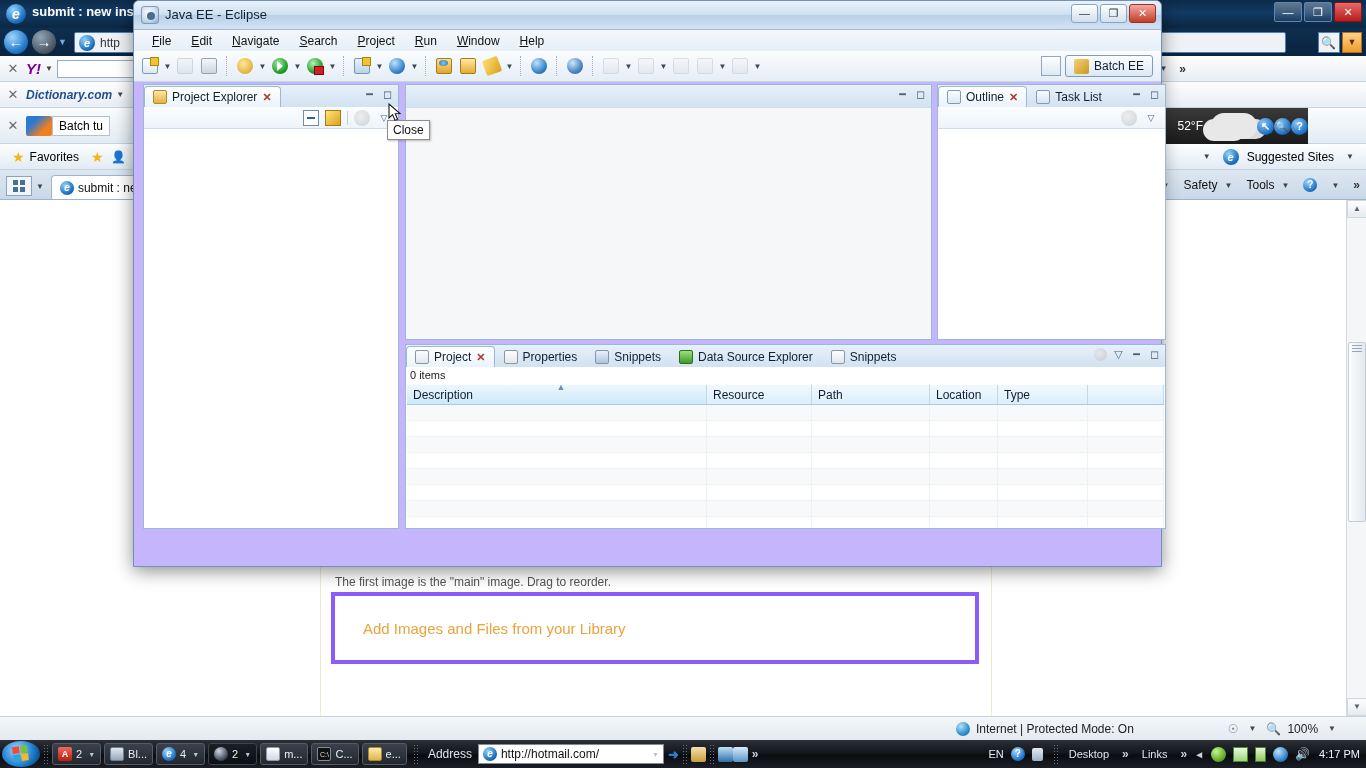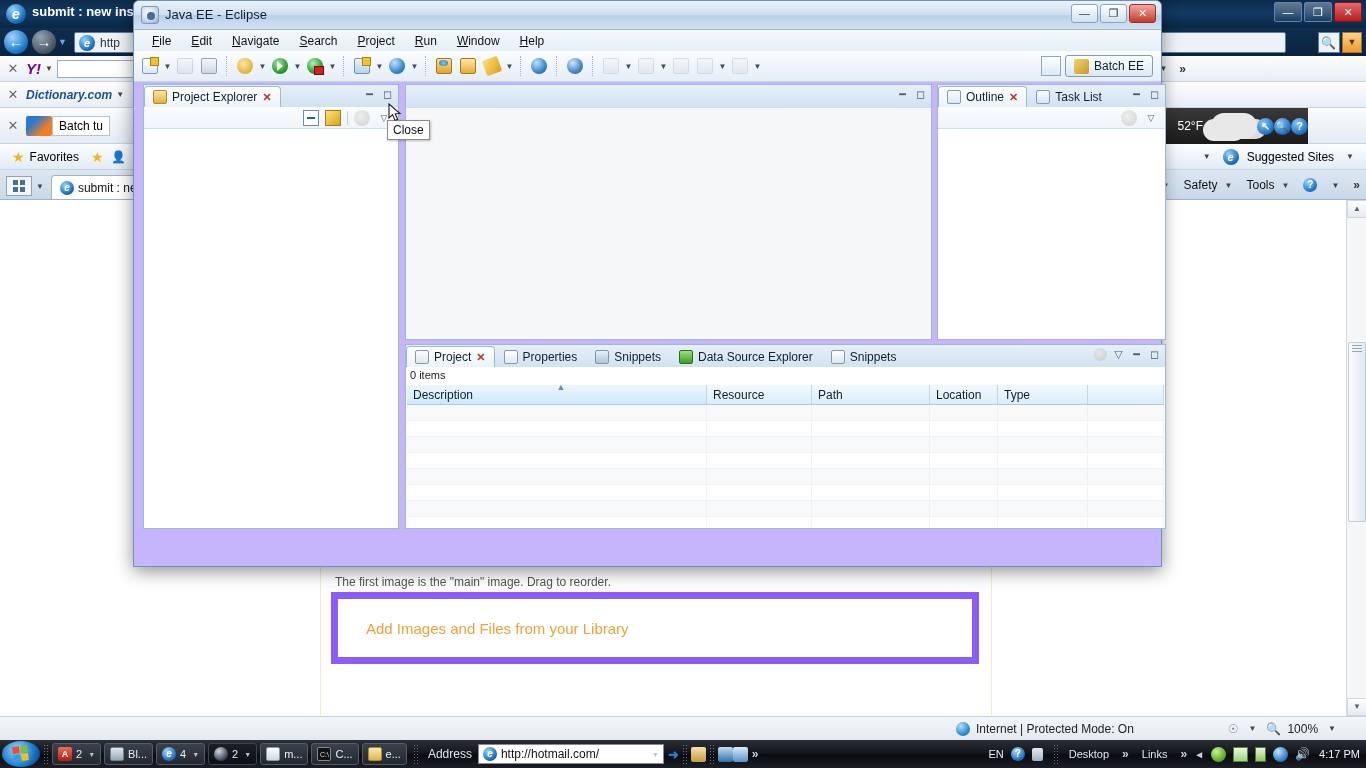--- a/index.html
+++ b/index.html
@@ -124,21 +124,21 @@
     position:absolute; left:0; top:200px; width:1346px; height:516px;
     background:#ffffff; overflow:hidden;
   }
   #page-center {
     position:absolute; left:320px; top:0; width:672px; height:516px;
     background:#ffffff; border-left:1px solid #f1eccd; border-right:1px solid #f1eccd;
   }
   #hint-text { position:absolute; left:14px; top:375px; font-size:12px; color:#555; }
   #library-drop {
     position:absolute; left:10px; top:392px; width:648px; height:72px;
-    border:7px solid #8b5cf6; background:#fff;
+    border:4px solid #8b5cf6; background:#fff;
     display:flex; align-items:center; padding-left:28px;
   }
   #library-drop span { color:#e8a33d; font-size:15px; }
   #upload-tabs { position:absolute; left:10px; top:478px; display:flex; align-items:flex-end; }
   .up-tab { height:30px; border:1px solid #d2d2d2; background:#f6f6f6; color:#e8470d;
     font-weight:bold; font-size:13px; display:flex; align-items:center; padding:0 14px; margin-right:4px;}
   .up-tab.active { background:#fff; color:#111; border-bottom-color:#fff; height:34px; }
 
   
   #ie-vscroll {

